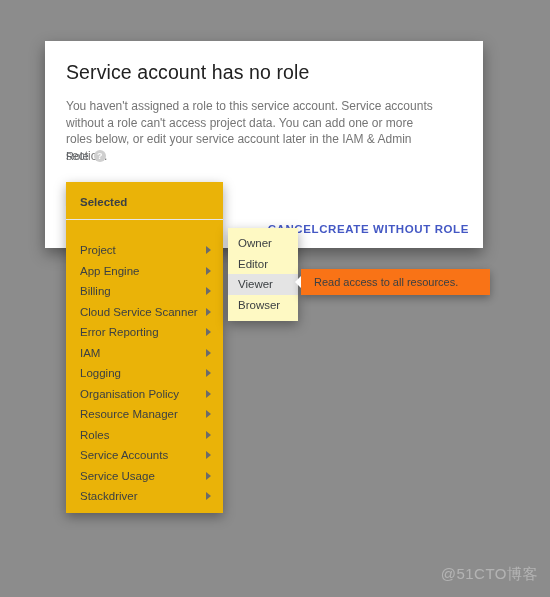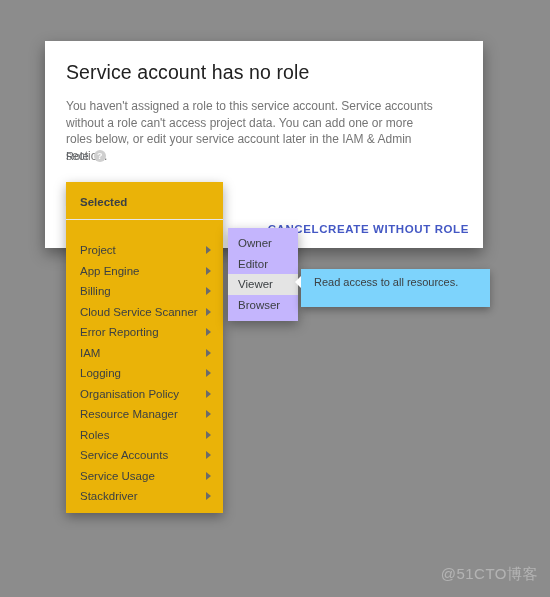--- a/index.html
+++ b/index.html
@@ -151,21 +151,21 @@
     border-bottom: 4px solid transparent;
     border-left: 5px solid #6b6b6b;
   }
 
   
   #role-submenu {
     position: absolute;
     left: 228px;
     top: 228px;
     width: 70px;
-    background: #c4b5fd;
+    background: #fef9c3;
     box-shadow: 0 4px 11px rgba(0,0,0,0.35);
     padding: 5px 0 6px 0;
     box-sizing: border-box;
   }
   .submenu-item {
     font-size: 11.5px;
     color: #3c4043;
     padding: 0 10px;
     height: 20.5px;
     line-height: 20.5px;
@@ -174,22 +174,22 @@
   .submenu-item.selected {
     background: #e4e4e4;
   }
 
   
   #role-tooltip {
     position: absolute;
     left: 301px;
     top: 269px;
     width: 189px;
-    height: 38px;
-    background: #7dd3fc;
+    height: 26px;
+    background: #f97316;
     box-shadow: 0 3px 8px rgba(0,0,0,0.33);
     font-size: 11px;
     color: #3c4043;
     line-height: 26px;
     padding-left: 13px;
     box-sizing: border-box;
     white-space: nowrap;
   }
   #tooltip-notch {
     position: absolute;

